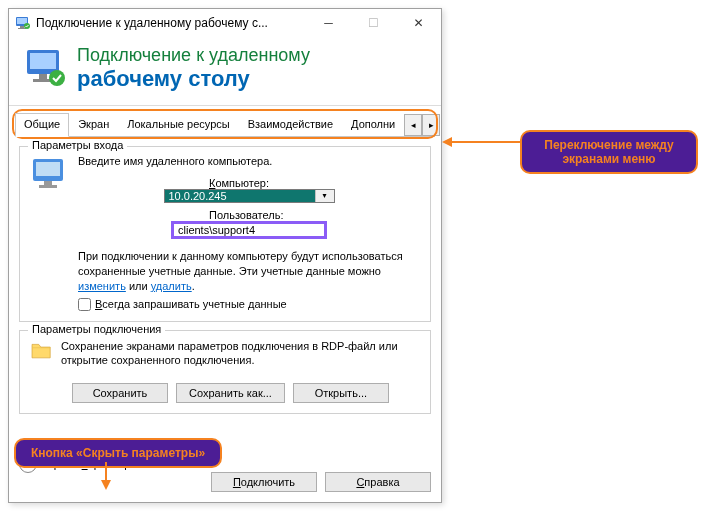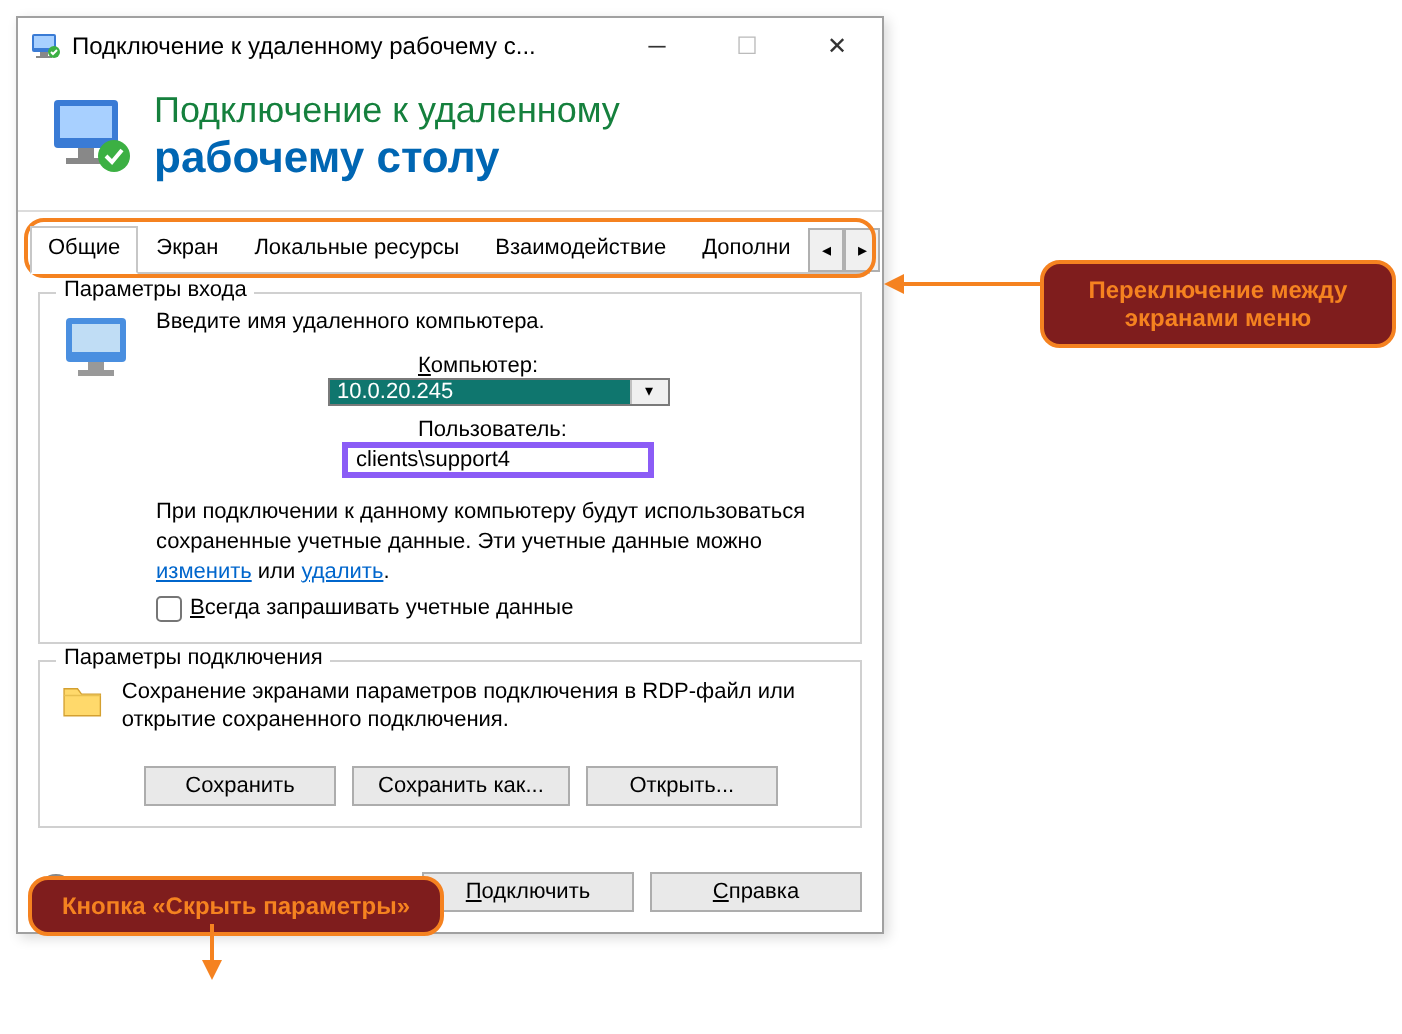--- a/index.html
+++ b/index.html
@@ -268,29 +268,30 @@
   border-radius: 50%;
   display: flex;
   align-items: center;
   justify-content: center;
   font-size: 8px;
 }
 .footer-right {
   margin-left: auto;
   display: flex;
   gap: 8px;
+  margin-top: 36px;
 }
 .footer-right .btn {
   min-width: 80px;
 }
 .callout {
   position: absolute;
   border: 2px solid #f58220;
   border-radius: 10px;
-  background: #7f1d1d;
+  background: #4c1d95;
   padding: 6px 12px;
   font-size: 12px;
   color: #f58220;
   text-align: center;
   font-weight: 600;
 }
 .callout1 {
   left: 520px;
   top: 130px;
   width: 150px;

